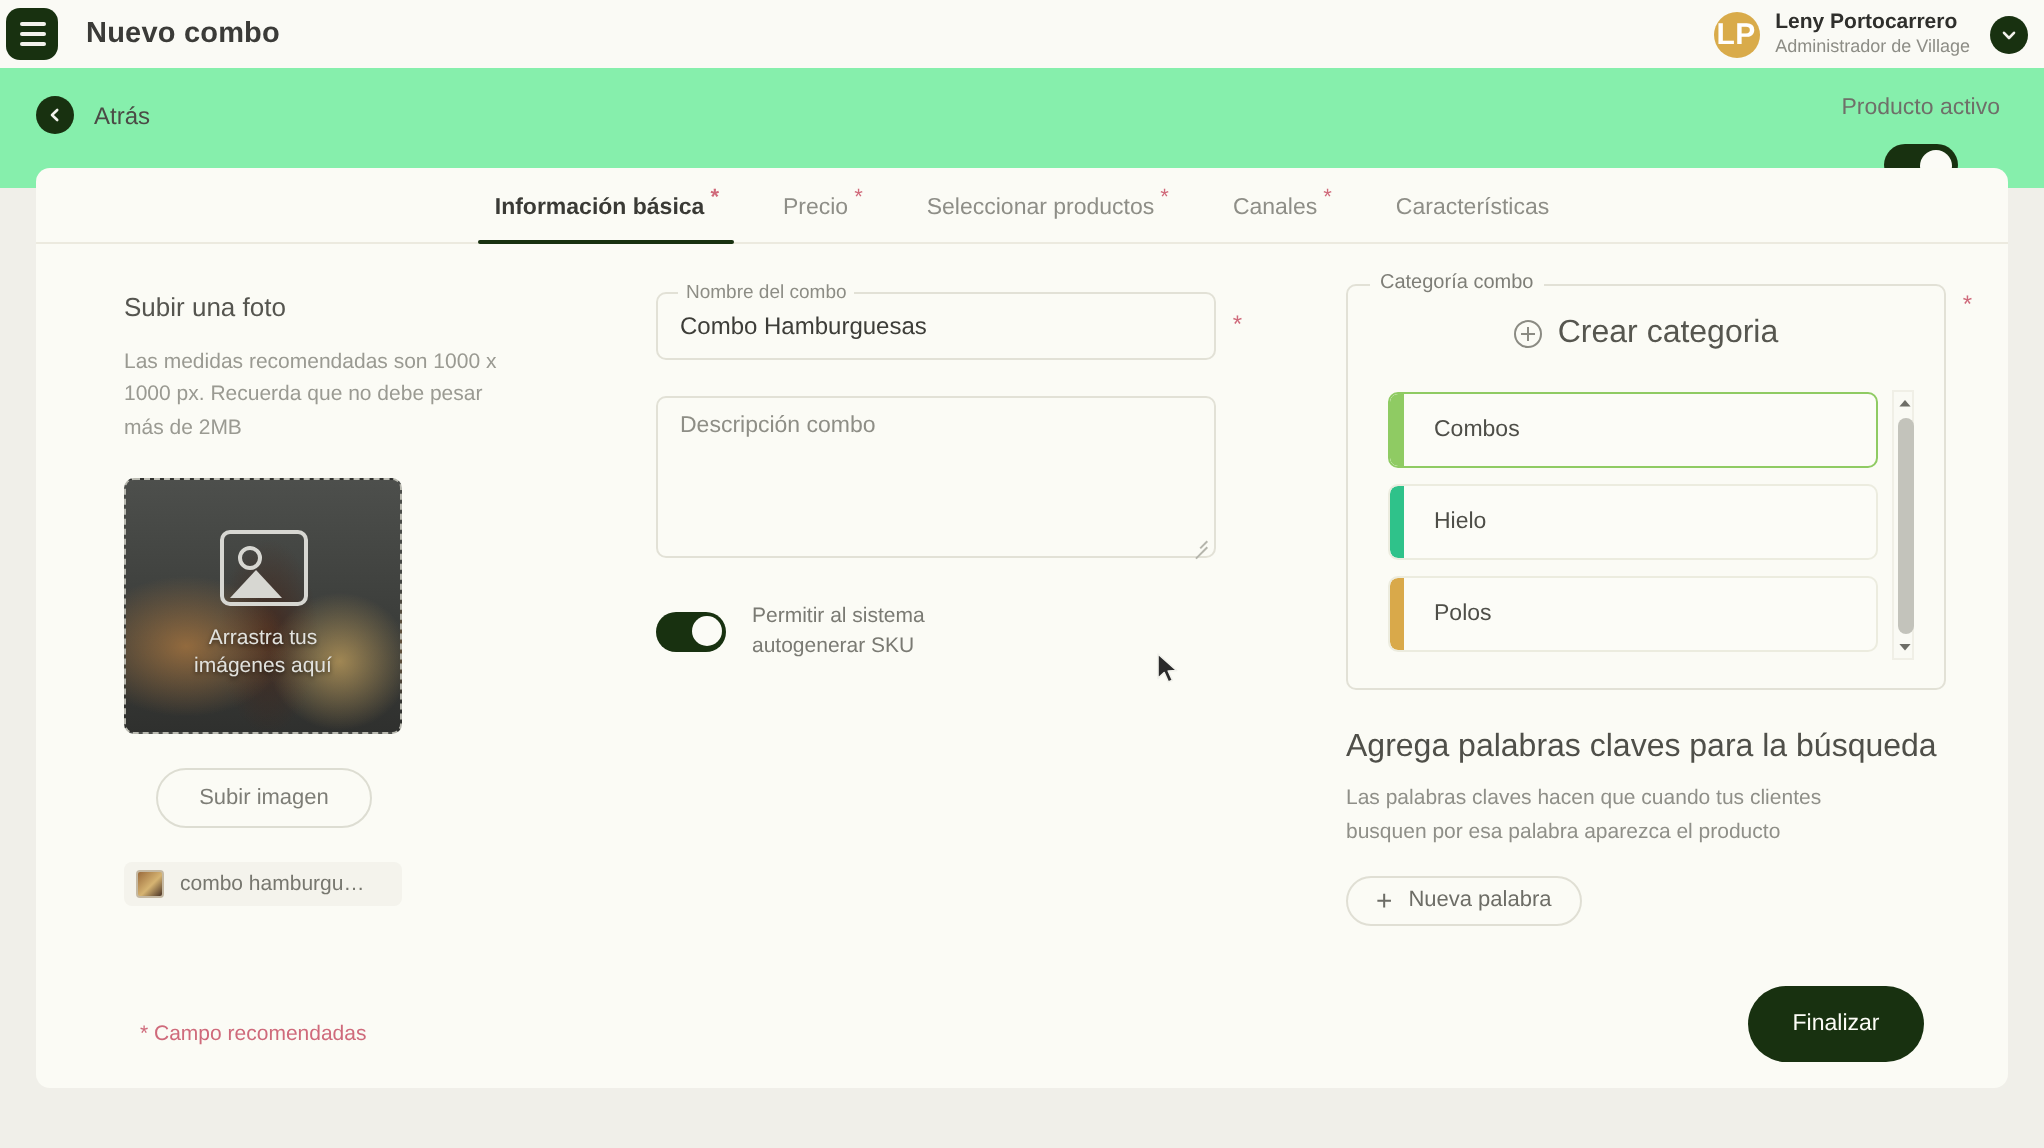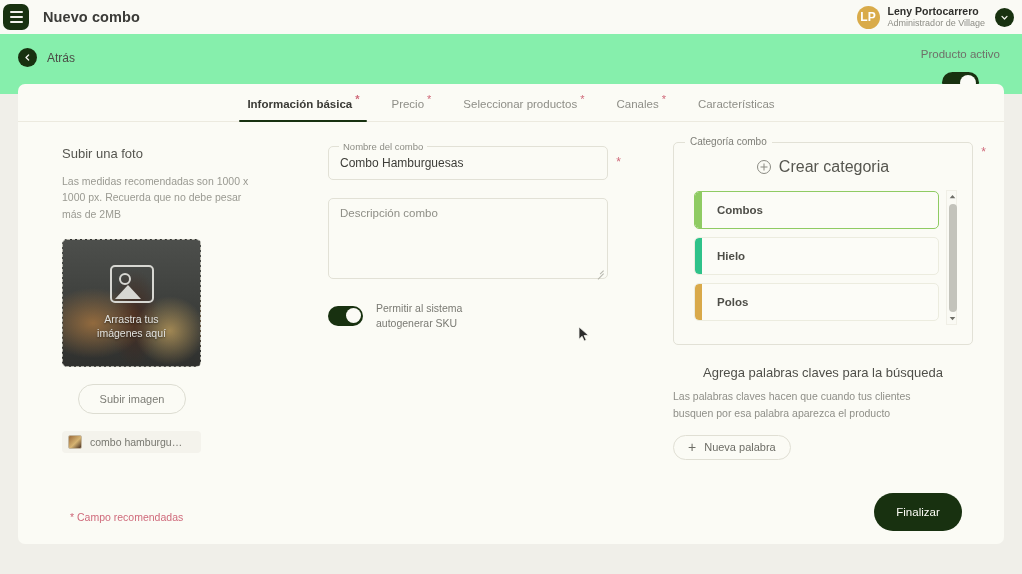--- a/index.html
+++ b/index.html
@@ -27,21 +27,21 @@
   .app-title {
     margin-left: 14px; font-size: 14.5px; color: #3b3b38; font-weight: bold;
     letter-spacing: .1px;
   }
   .user-area {
     position: absolute; right: 8px; top: 0; height: 34px;
     display: flex; align-items: center; gap: 8px;
   }
   .avatar {
     width: 23px; height: 23px; border-radius: 50%;
-    background: #d9ab4a; color: #fff; font-size: 12px; font-weight: bold;
+    background: #d9ab4a; color: #fff; font-size: 15px; font-weight: bold;
     display: flex; align-items: center; justify-content: center;
     letter-spacing: .3px;
   }
   .user-meta { line-height: 1.25; }
   .user-name { font-size: 10.5px; font-weight: bold; color: #2f2f2c; }
   .user-role { font-size: 9px; color: #8d8d86; }
   .chev-btn {
     width: 19px; height: 19px; border-radius: 50%; background: #183110;
     display: flex; align-items: center; justify-content: center; cursor: pointer;
     margin-left: 2px;
@@ -213,21 +213,21 @@
     width: 14px; height: 14px; border-radius: 50%; border: 1px solid #8b8b83;
     position: relative; flex: 0 0 auto;
   }
   .plus-circle::before, .plus-circle::after {
     content: ""; position: absolute; background: #8b8b83;
     left: 50%; top: 50%; transform: translate(-50%,-50%);
   }
   .plus-circle::before { width: 7px; height: 1px; }
   .plus-circle::after  { width: 1px; height: 7px; }
 
-  .cat-list { position: relative; margin-top: 12px; height: 133px; font-weight: bold; }
+  .cat-list { position: relative; margin-top: 17px; height: 133px; }
   .cat-items { position: absolute; left: 8px; top: 0; right: 21px; }
   .cat-item {
     position: relative; height: 38px; margin-bottom: 8px;
     border: 1px solid #ececdf; border-radius: 5px; background: #fcfcf7;
     display: flex; align-items: center; padding-left: 22px; cursor: pointer;
     overflow: hidden;
   }
   .cat-item .accent {
     position: absolute; left: 0; top: 0; bottom: 0; width: 7px; border-radius: 4px 0 0 4px;
   }
@@ -242,21 +242,21 @@
     position: absolute; left: 0; width: 11px; height: 11px;
     display: flex; align-items: center; justify-content: center;
   }
   .sb-arrow.up { top: 0; }
   .sb-arrow.down { bottom: 0; }
   .sb-thumb {
     position: absolute; left: 1.5px; top: 13px; width: 8px; height: 108px;
     background: #c3c3bb; border-radius: 4px;
   }
 
-  .kw-title { margin-top: 20px; font-size: 13px; color: #4f4f49; text-align: center; }
+  .kw-title { margin-top: 20px; font-size: 16px; color: #4f4f49; }
   .kw-help { margin-top: 8px; font-size: 10.5px; color: #8f8f88; line-height: 1.6; width: 280px; }
   .kw-btn {
     margin-top: 13px; height: 25px; padding: 0 14px; display: inline-flex;
     align-items: center; gap: 8px; border: 1px solid #e0dfd4; border-radius: 14px;
     background: transparent; cursor: pointer; font-size: 11px; color: #6d6d66;
     font-family: "Liberation Sans", sans-serif;
   }
   .plus-glyph { font-size: 14px; color: #6d6d66; line-height: 1; }
 
   

